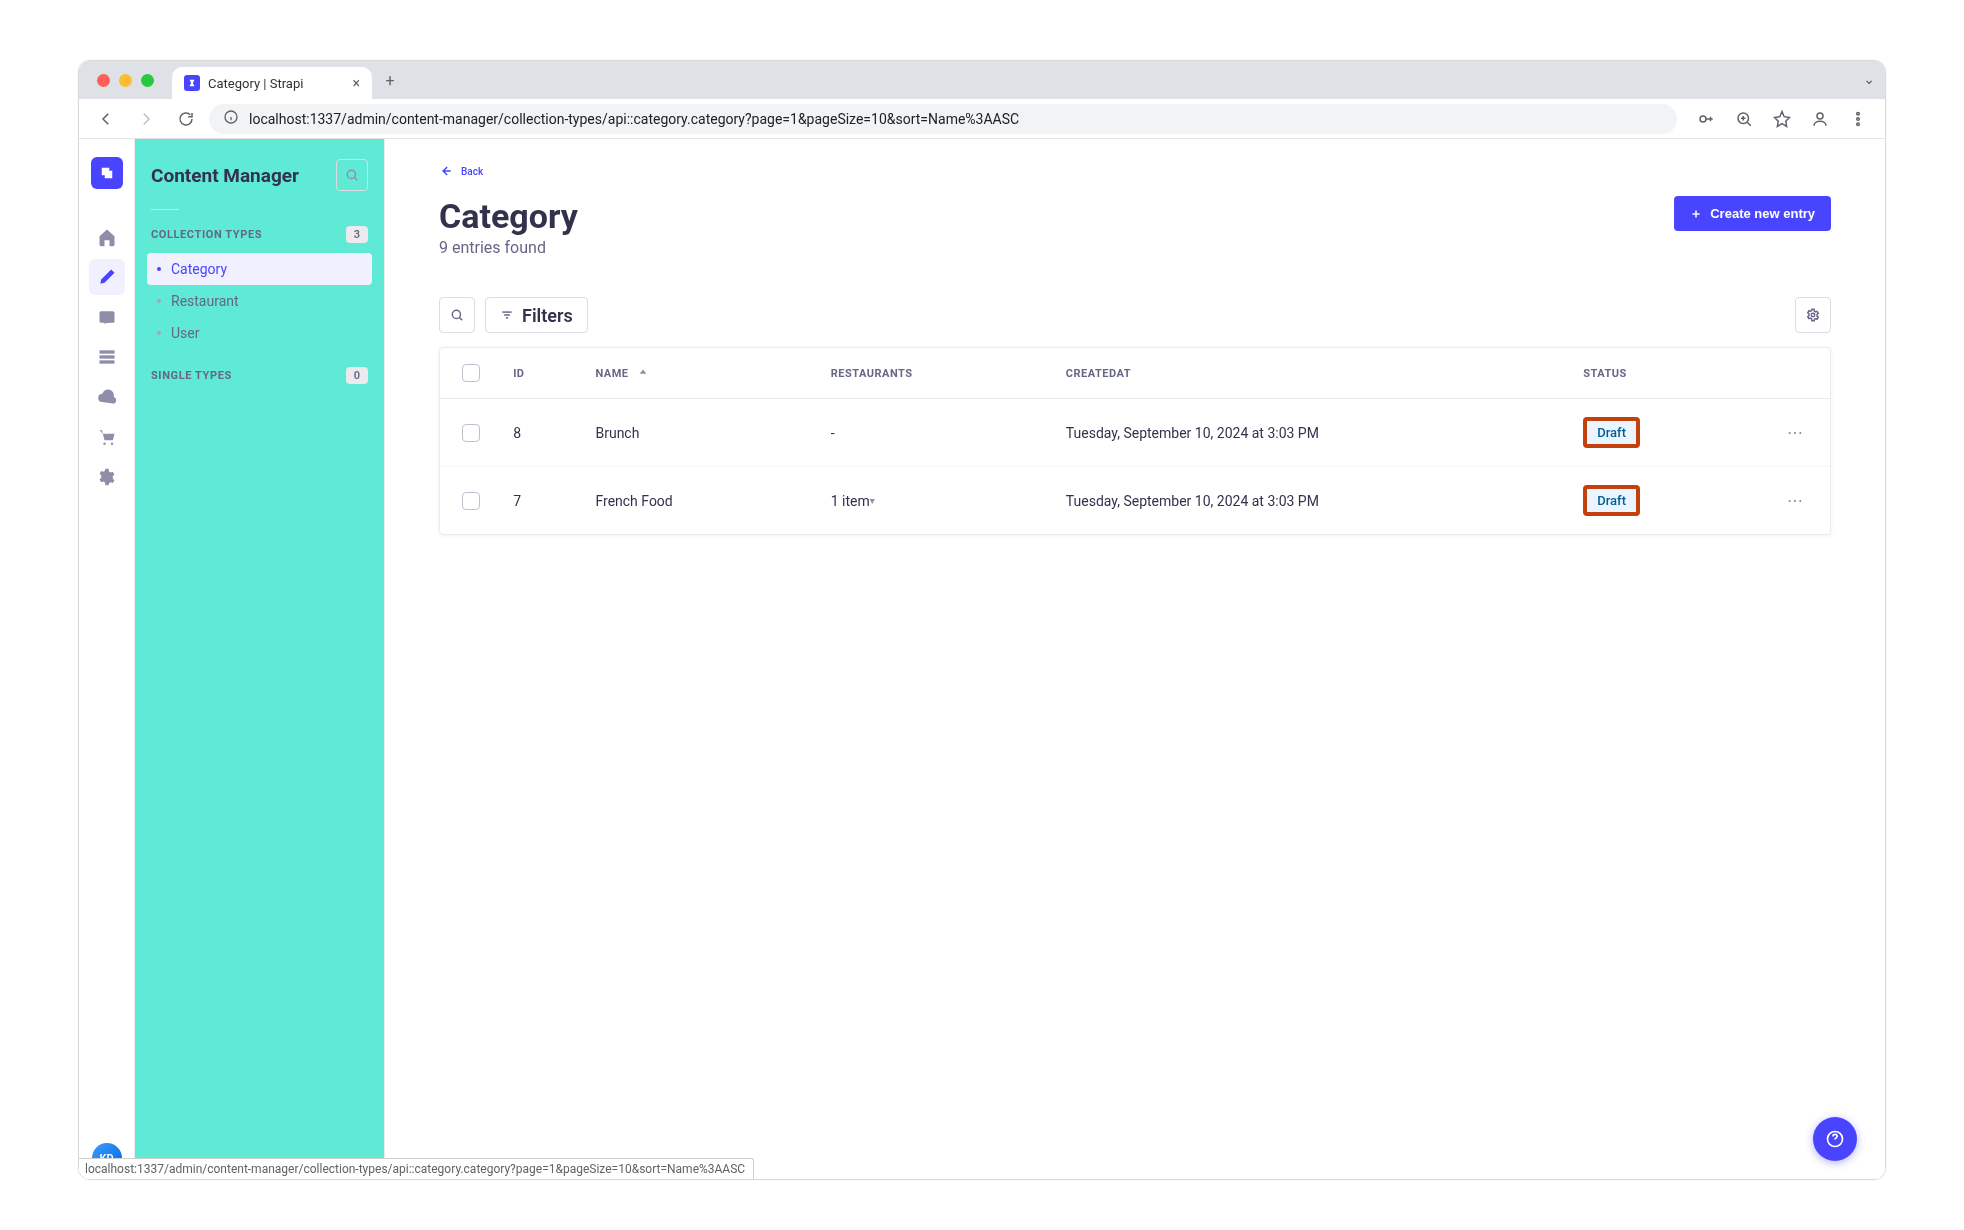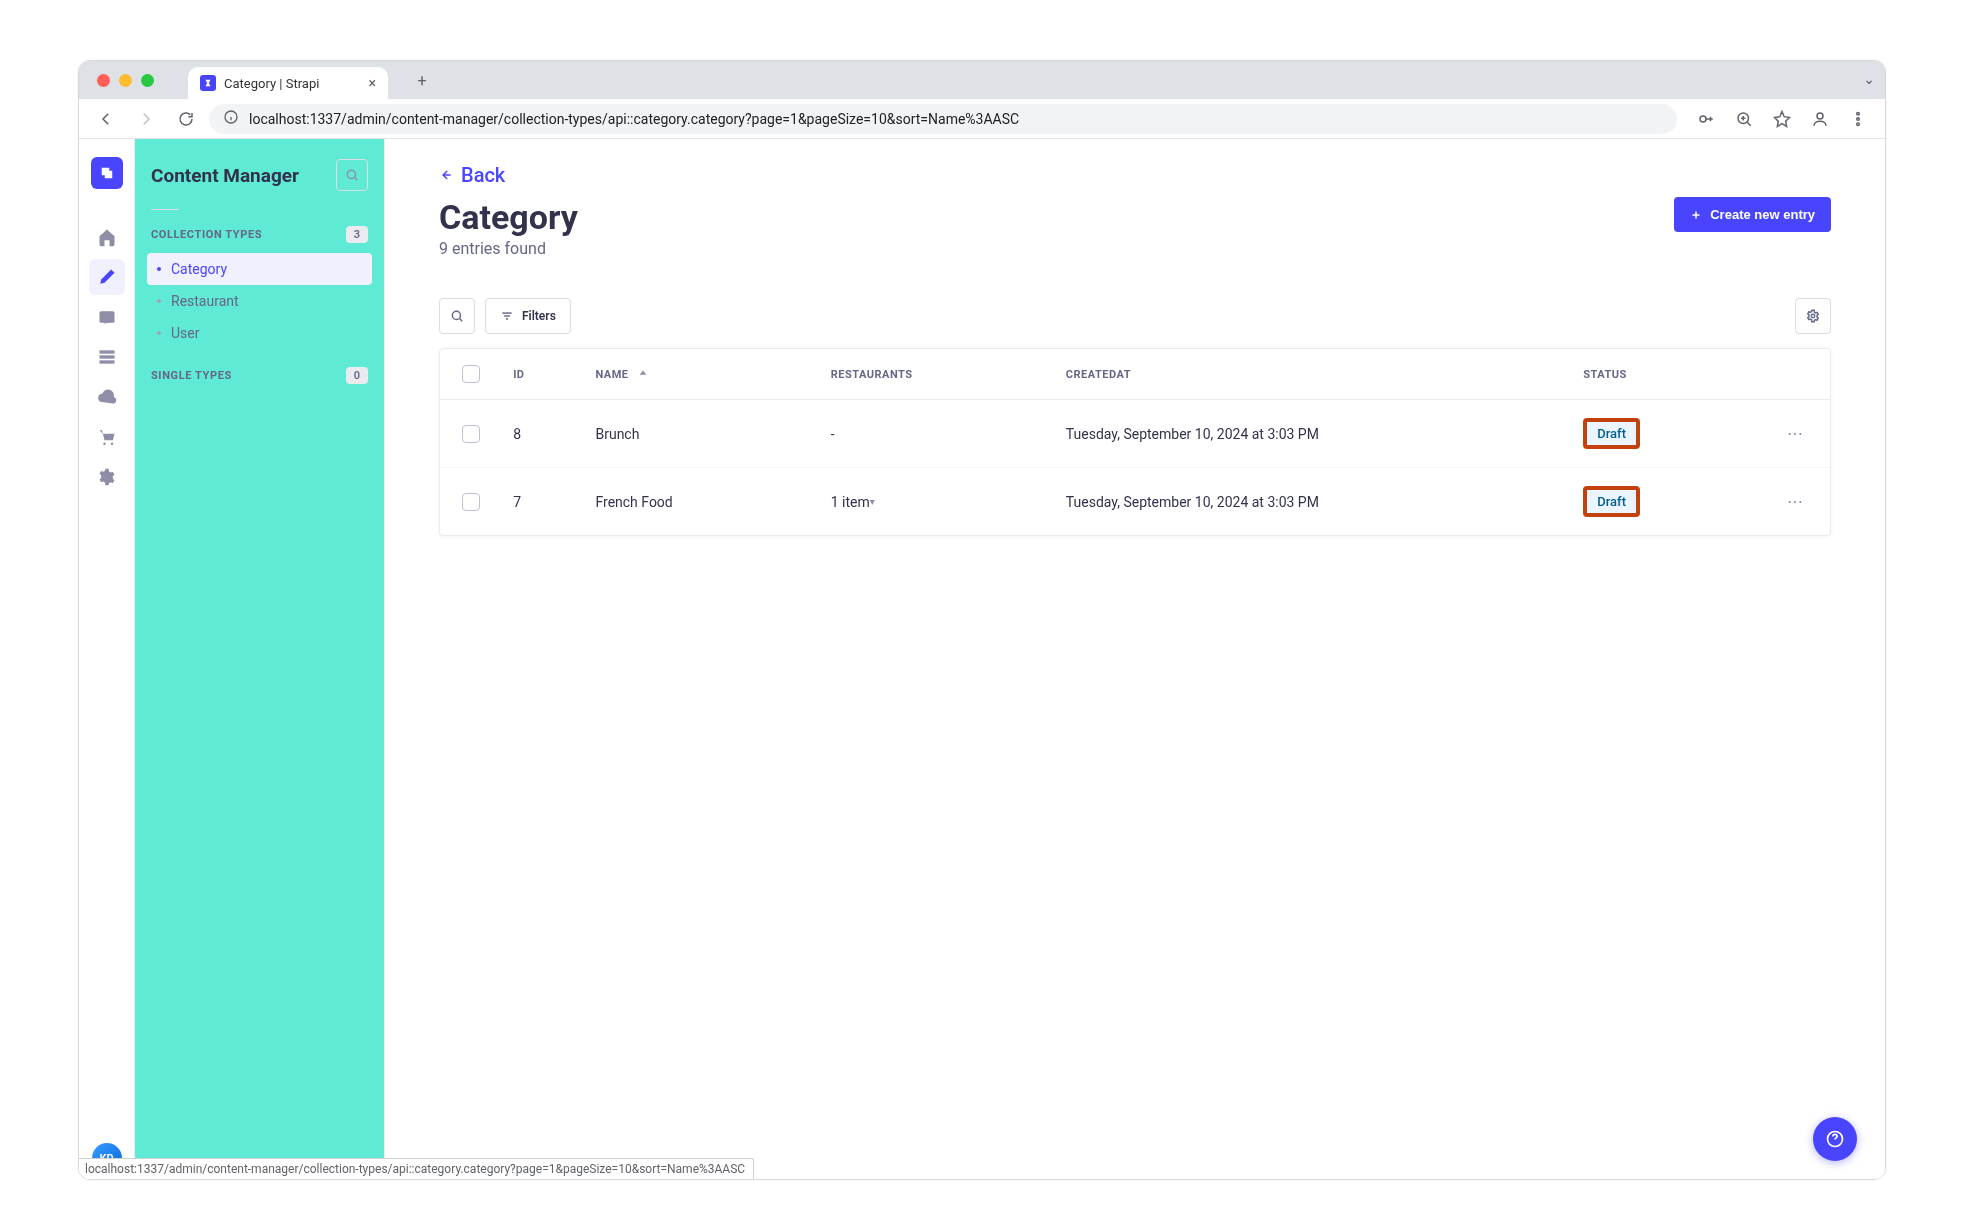--- a/index.html
+++ b/index.html
@@ -25,21 +25,21 @@
       box-shadow: 0 0 0 1px rgba(0,0,0,0.02);
     }
 
     
     .tab-bar {
       height: 38px;
       background: #dee1e6;
       display: flex;
       align-items: center;
       padding-left: 12px;
-      gap: 20px;
+      gap: 4px;
       position: relative;
     }
     .traffic-lights { display: flex; gap: 9px; padding-left: 6px; padding-right: 14px; align-items: center;}
     .traffic-light { width: 13px; height: 13px; border-radius: 50%; }
     .tl-red { background: #ff5f57; }
     .tl-yellow { background: #febc2e; }
     .tl-green { background: #28c840; }
 
     .tab {
       background: #fff;
@@ -140,33 +140,33 @@
     .sec-group { margin-bottom:18px;}
 
     
     .main {
       flex: 1;
       background: #fff;
       padding: 24px 54px 24px 54px;
       position: relative;
       overflow: auto;
     }
-    .back-link { display:inline-flex; align-items:center; gap:8px; color:#4945ff; font-size:20px; font-weight:500; margin-bottom:10px;}
+    .back-link { display:inline-flex; align-items:center; gap:8px; color:#4945ff; font-size:10px; font-weight:500; margin-bottom:18px;}
     .back-link svg { width:14px; height:14px; stroke:currentColor; fill:none; stroke-width:2.5;}
     .header-row { display:flex; justify-content:space-between; align-items:flex-start;}
     .page-title { font-size:34px; font-weight:700; color:#32324d;}
     .page-sub { font-size:16px; color:#666687; margin-top:2px;}
     .create-btn { background:#4945ff; color:#fff; border:none; padding:10px 16px; border-radius:4px; font-size:13px; font-weight:600; display:flex; align-items:center; gap:8px;}
     .create-btn svg { width:12px; height:12px; stroke:#fff; fill:none; stroke-width:3;}
 
     .toolbar-row { display:flex; justify-content:space-between; margin-top:40px; margin-bottom:14px;}
     .tl-left { display:flex; gap:10px;}
     .icon-btn { width:36px; height:36px; border:1px solid #dcdce4; background:#fff; border-radius:4px; display:flex; align-items:center; justify-content:center; color:#666687;}
     .icon-btn svg { width:14px; height:14px; stroke:currentColor; fill:none; stroke-width:2.5;}
-    .filter-btn { height:36px; padding:0 14px; border:1px solid #dcdce4; background:#fff; border-radius:4px; display:flex; align-items:center; gap:8px; font-size:12px; font-weight:600; color:#32324d;}
+    .filter-btn { height:36px; padding:0 14px; border:1px solid #dcdce4; background:#fff; border-radius:4px; display:flex; align-items:center; gap:8px; font-size:18px; font-weight:600; color:#32324d;}
     .filter-btn svg { width:14px; height:14px; stroke:#666687; fill:none; stroke-width:2.5;}
 
     
     .data-table-wrap { background:#fff; border:1px solid #eaeaef; border-radius:4px; box-shadow:0 1px 4px rgba(33,33,52,0.05);}
     table { width:100%; border-collapse:collapse;}
     thead th { text-align:left; font-size:11px; font-weight:700; letter-spacing:0.5px; color:#666687; padding:16px 12px; border-bottom:1px solid #eaeaef; text-transform:uppercase;}
     thead th.sort svg { width:10px; height:10px; margin-left:6px;}
     tbody td { padding:18px 12px; font-size:14px; color:#32324d; border-bottom:1px solid #f6f6f9;}
     tbody tr:last-child td { border-bottom:none;}
     .chk { width:18px; height:18px; border:1px solid #c0c0cf; border-radius:4px; background:#fff;}

